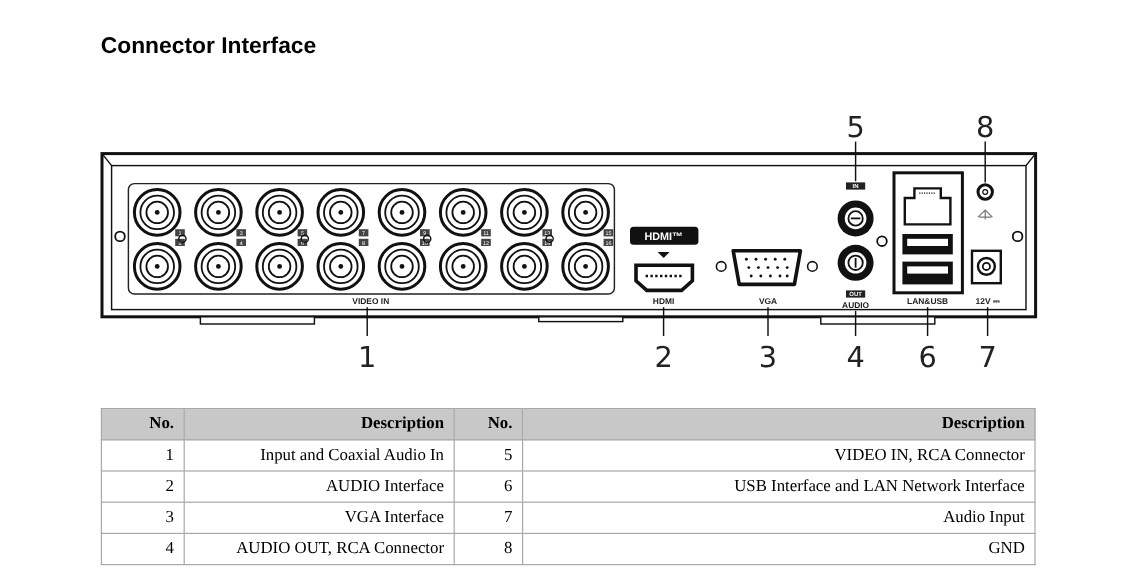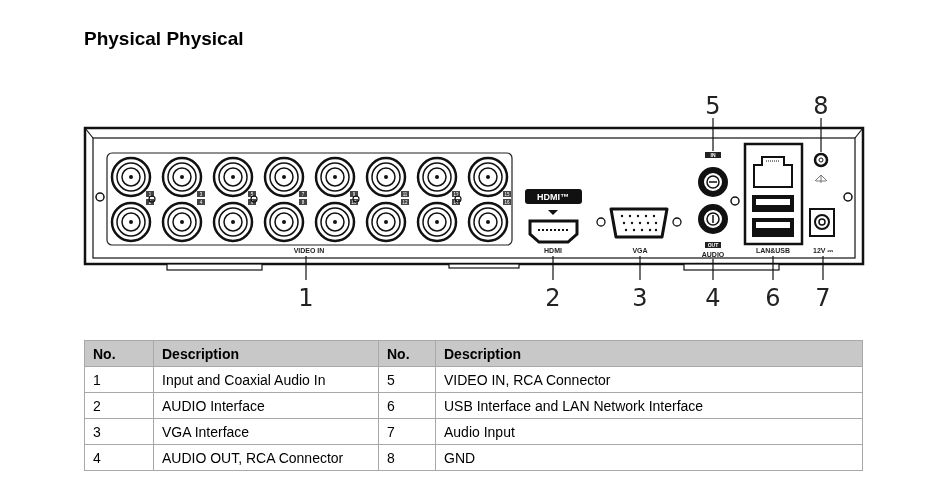--- a/index.html
+++ b/index.html
@@ -1,29 +1,29 @@
 <!DOCTYPE html>
 <html><head>
 <meta charset="utf-8">
 <style>
   html,body{margin:0;padding:0;background:#fff;}
   body{width:947px;height:487px;position:relative;overflow:hidden;font-family:"Liberation Sans",sans-serif;color:#000;}
   .title{position:absolute;left:84px;top:28px;font-size:19px;font-weight:bold;letter-spacing:0;}
   #diagram{position:absolute;left:0;top:0;}
   .tbl{position:absolute;left:84px;top:340px;border-collapse:collapse;font-size:14px;}
-  .tbl th,.tbl td{border:1px solid #a8a8a8;padding:0 8px;height:25px;text-align:left;}
+  .tbl th,.tbl td{border:1px solid #a8a8a8;padding:0 8px;height:25px;text-align:right;font-family:Liberation Serif, serif;}
   .tbl th{background:#c8c8c8;font-weight:bold;height:25px;}
   .c1{width:52px;}.c2{width:208px;}.c3{width:40px;}.c4{width:410px;}
   .callout{font-family:"DejaVu Sans",sans-serif;font-size:24px;fill:#222;}
   .lbl{font-family:"Liberation Sans",sans-serif;font-size:7px;font-weight:bold;fill:#222;}
 </style>
 </head>
 <body>
 
-<div class="title">Physical Physical</div>
+<div class="title">Connector Interface</div>
 
 <svg id="diagram" width="947" height="330">
 
   <g>
     <rect x="85" y="128" width="778" height="136" fill="#fff" stroke="#111" stroke-width="2.5"></rect>
     <rect x="93" y="138" width="762" height="120" fill="#fff" stroke="#111" stroke-width="1.2"></rect>
     <line x1="85" y1="128" x2="93" y2="138" stroke="#111" stroke-width="1.2"></line>
     <line x1="863" y1="128" x2="855" y2="138" stroke="#111" stroke-width="1.2"></line>
     <rect x="167" y="264" width="95" height="6" fill="#fff" stroke="#111" stroke-width="1.2"></rect>
     <rect x="449" y="264" width="70" height="4" fill="#fff" stroke="#111" stroke-width="1.2"></rect>

